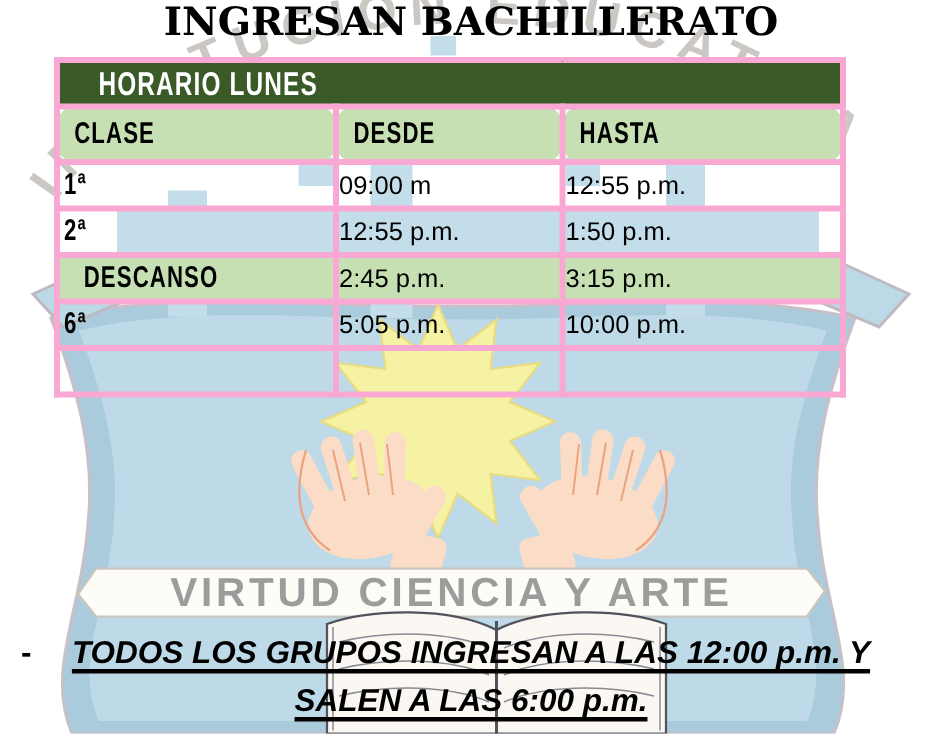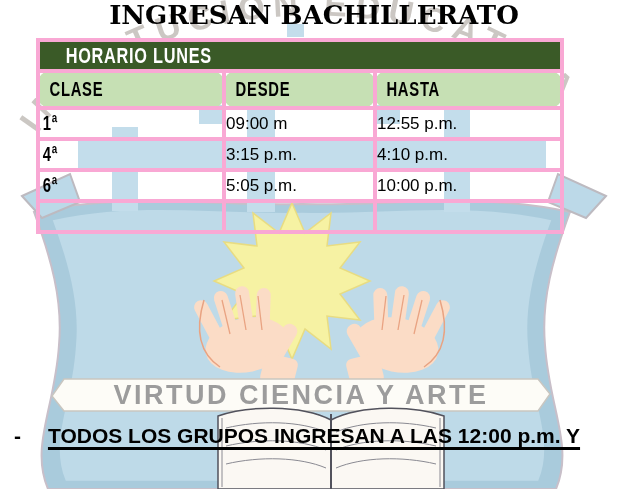--- a/index.html
+++ b/index.html
@@ -32,21 +32,21 @@
   tr.cols-row .cond{font-size:20px;}
   tr.data-row td{height:27px;background:transparent;}
   tr.data-row td.clase .cond{font-size:20px;}
   tr.data-row td.time{font-size:17px;}
   tr.break-row td{background:#C6E0B4;}
   
   .note{
     position:absolute;top:420px;left:0;width:100%;text-align:center;z-index:2;
     font-weight:bold;font-size:21px;line-height:32px;color:#000;
   }
-  .note .u{text-decoration:underline;text-decoration-thickness:2.5px;text-underline-offset:4px;}
+  .note .u{text-decoration:underline;text-decoration-thickness:2.5px;text-underline-offset:4px;font-style:italic;}
   .note-dash{
     position:absolute;top:420px;left:14px;z-index:2;
     font-weight:bold;font-size:21px;line-height:32px;color:#000;
   }
 </style>
 </head>
 <body>
 
 <svg class="watermark" viewBox="0 0 628 489" xmlns="http://www.w3.org/2000/svg">
   <defs>
@@ -133,33 +133,39 @@
     <th><span class="cond">CLASE</span></th>
     <th><span class="cond">DESDE</span></th>
     <th><span class="cond">HASTA</span></th>
   </tr>
   <tr class="data-row">
     <td class="clase"><span class="cond">1ª</span></td>
     <td class="time">09:00 m</td>
     <td class="time">12:55 p.m.</td>
   </tr>
   <tr class="data-row">
-    <td class="clase"><span class="cond">4ª</span></td>
+    <td class="clase"><span class="cond">2ª</span></td>
+    <td class="time">12:55 p.m.</td>
+    <td class="time">1:50 p.m.</td>
+  </tr>
+  <tr class="data-row break-row">
+    <td class="clase"><span class="cond">DESCANSO</span></td>
+    <td class="time">2:45 p.m.</td>
     <td class="time">3:15 p.m.</td>
-    <td class="time">4:10 p.m.</td>
   </tr>
   <tr class="data-row">
     <td class="clase"><span class="cond">6ª</span></td>
     <td class="time">5:05 p.m.</td>
     <td class="time">10:00 p.m.</td>
   </tr>
   <tr class="data-row">
     <td class="clase"><span class="cond"></span></td>
     <td class="time"></td>
     <td class="time"></td>
   </tr>
 </tbody>
   </table>
 
 <span class="note-dash">-</span>
 <div class="note">
   <span class="u">TODOS LOS GRUPOS INGRESAN A LAS 12:00 p.m. Y</span><br>
+  <span class="u">SALEN A LAS 6:00 p.m.</span>
 </div>
 
 </body></html>

